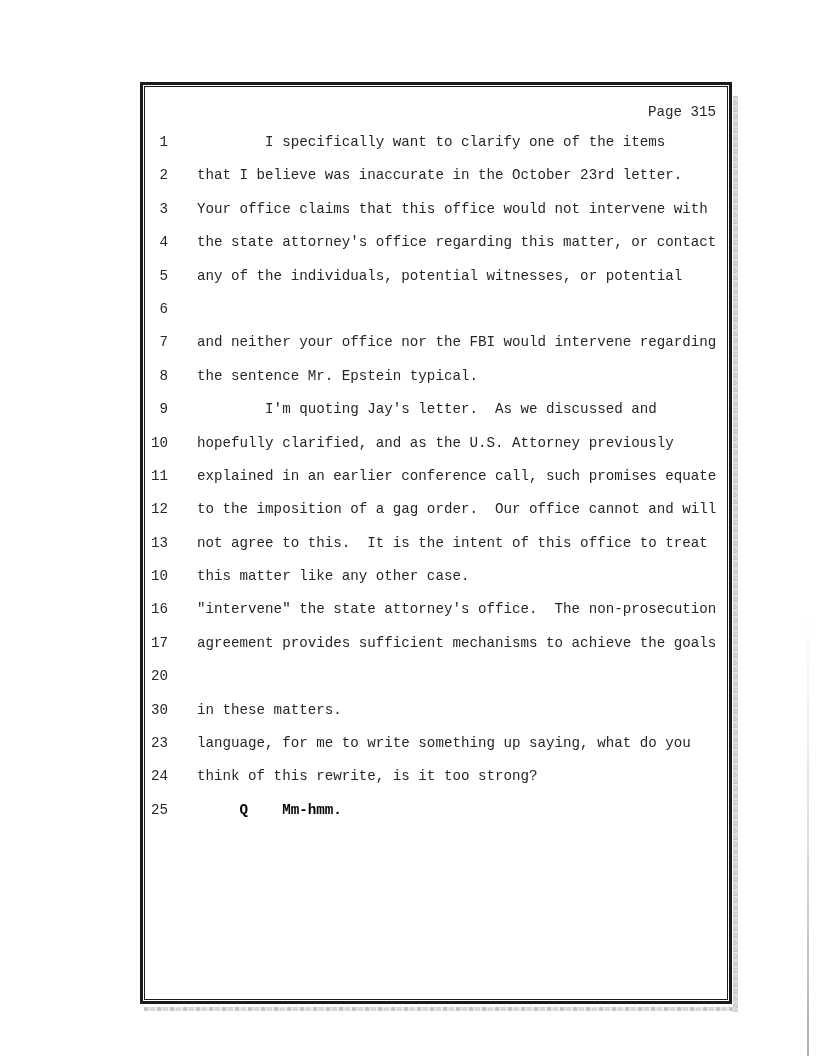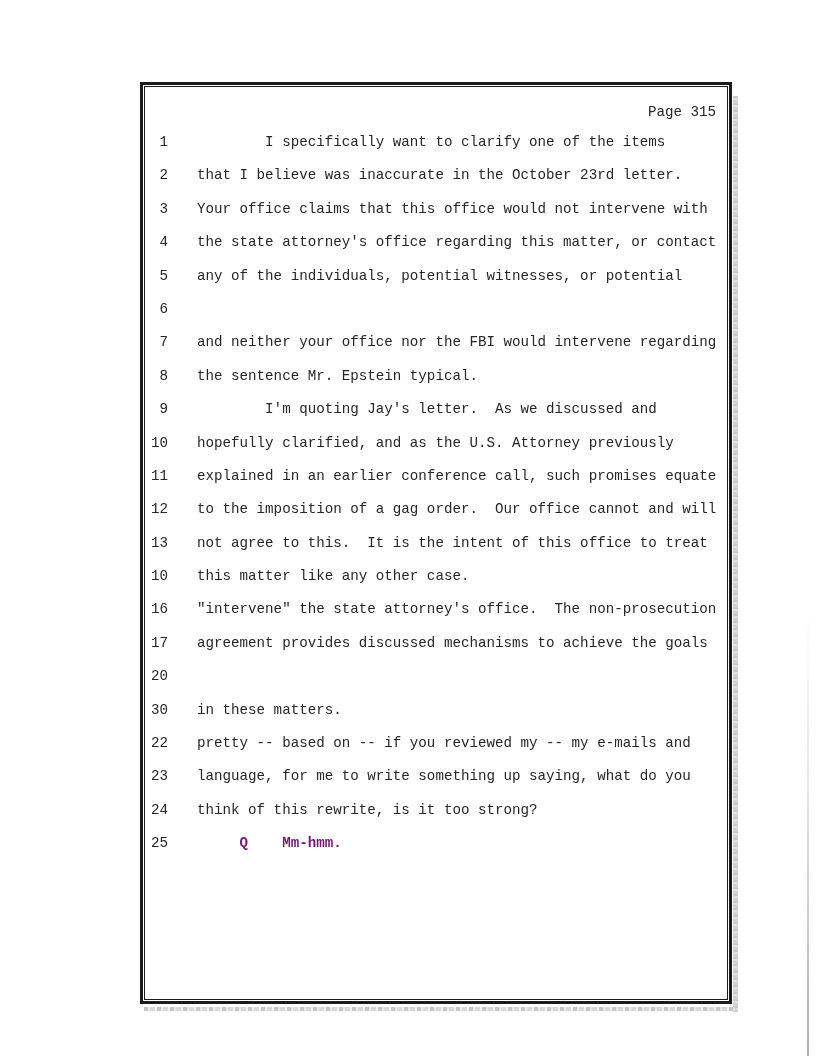--- a/index.html
+++ b/index.html
@@ -108,21 +108,21 @@
     flex: 0 0 23px;
     text-align: right;
     white-space: pre;
   }
   .line-text {
     margin-left: 29px;
     white-space: pre;
   }
   .line-row.bold .line-text {
     font-weight: bold;
-    color: #701a75;
+    color: #000000;
   }
 </style>
 </head>
 <body>
 
 <div class="canvas">
 
   <div class="frame-outer">
     <div class="frame-inner">
 
@@ -183,32 +183,28 @@
           <div class="line-row">
             <div class="line-num">10</div>
             <div class="line-text">this matter like any other case.</div>
           </div>
           <div class="line-row">
             <div class="line-num">16</div>
             <div class="line-text">"intervene" the state attorney's office.  The non-prosecution</div>
           </div>
           <div class="line-row">
             <div class="line-num">17</div>
-            <div class="line-text">agreement provides discussed mechanisms to achieve the goals</div>
+            <div class="line-text">agreement provides sufficient mechanisms to achieve the goals</div>
           </div>
           <div class="line-row">
             <div class="line-num">20</div>
           </div>
           <div class="line-row">
             <div class="line-num">30</div>
             <div class="line-text">in these matters.</div>
-          </div>
-          <div class="line-row">
-            <div class="line-num">22</div>
-            <div class="line-text">pretty -- based on -- if you reviewed my -- my e-mails and</div>
           </div>
           <div class="line-row">
             <div class="line-num">23</div>
             <div class="line-text">language, for me to write something up saying, what do you</div>
           </div>
           <div class="line-row">
             <div class="line-num">24</div>
             <div class="line-text">think of this rewrite, is it too strong?</div>
           </div>
           <div class="line-row bold">

